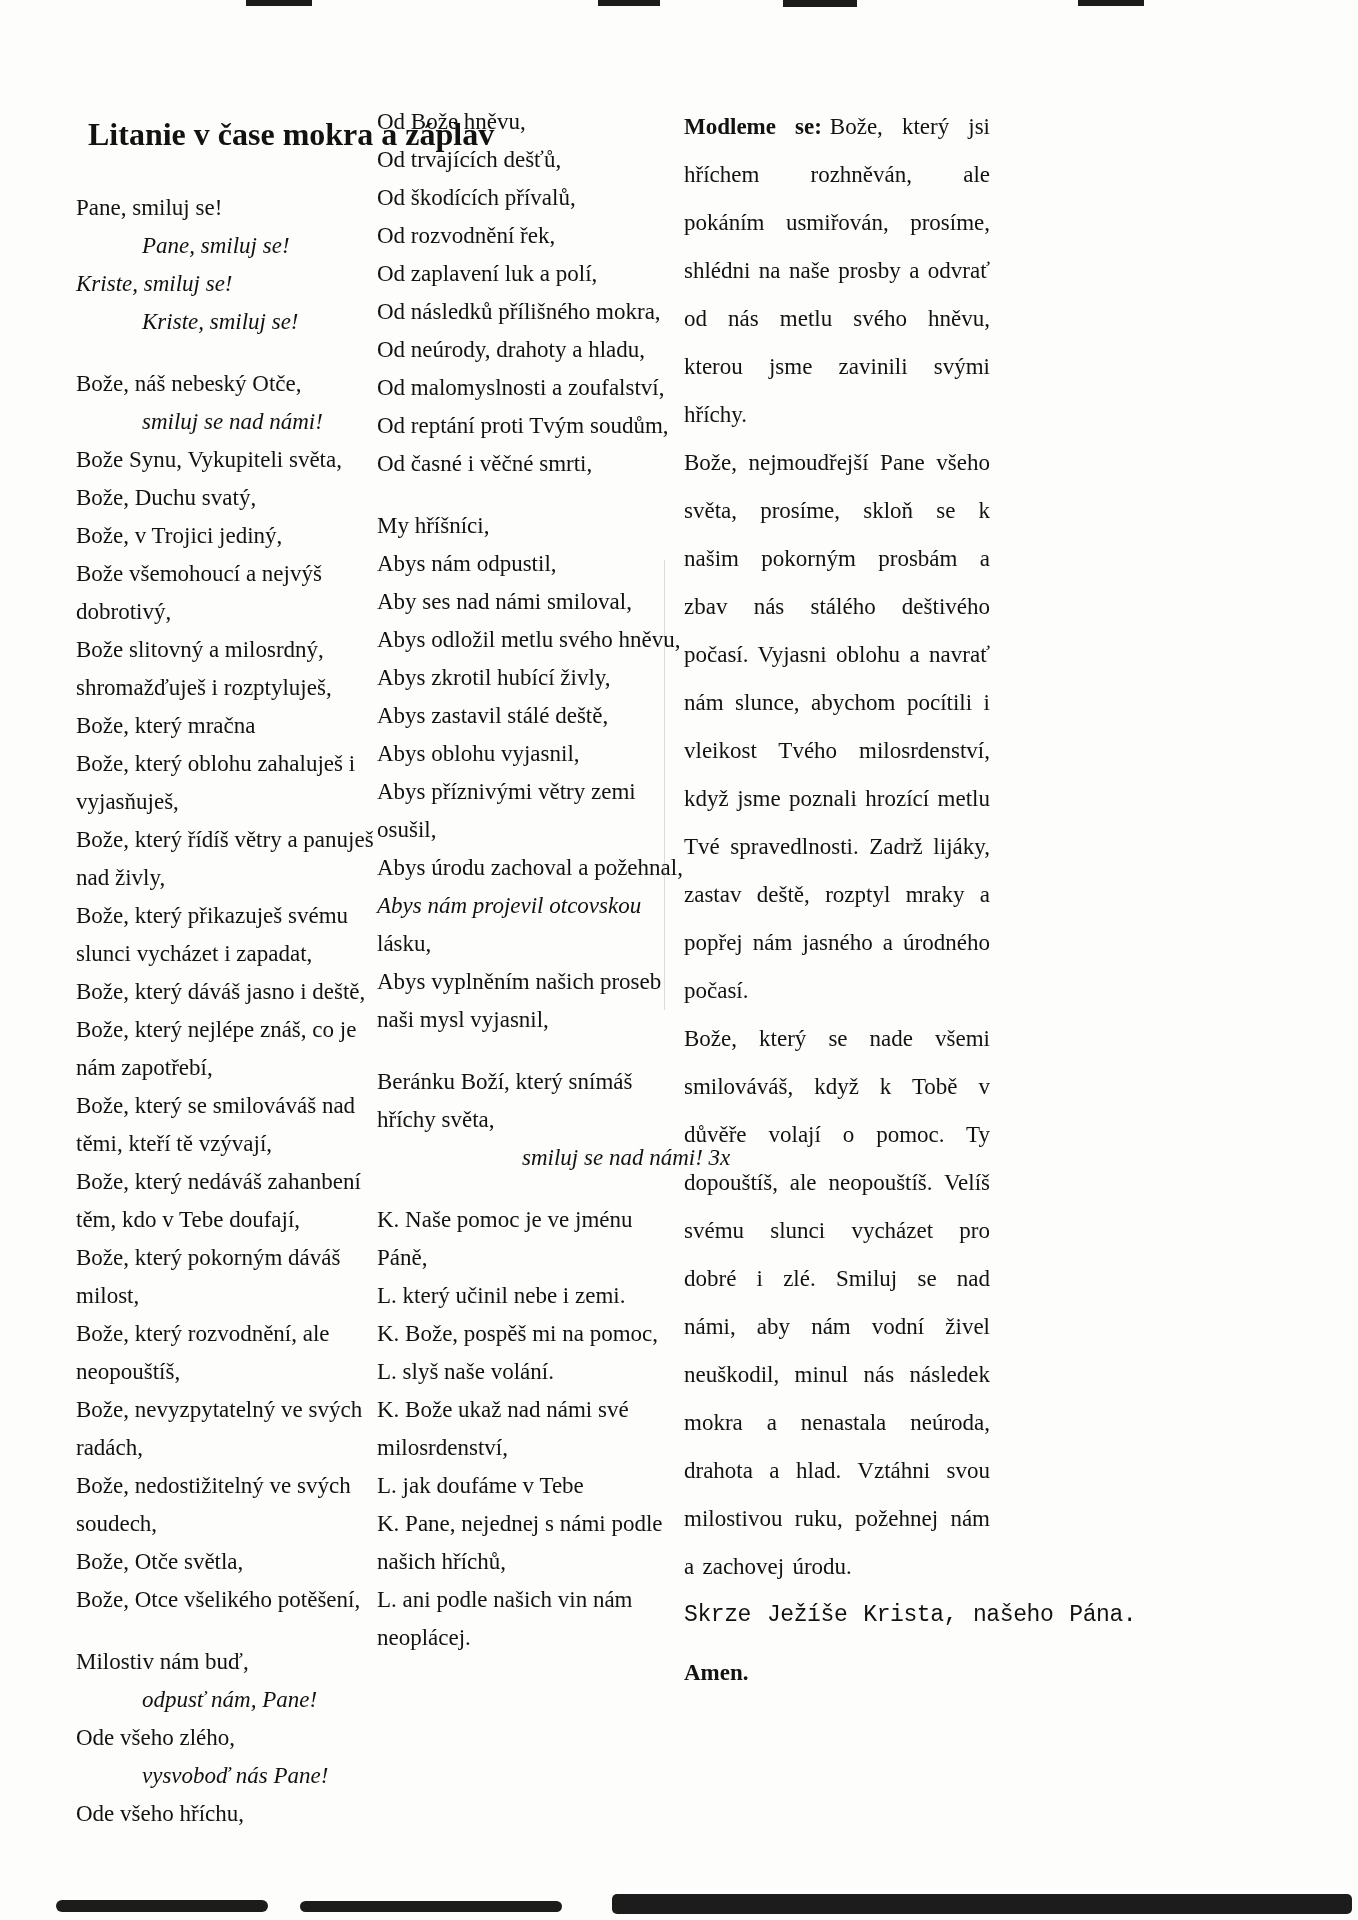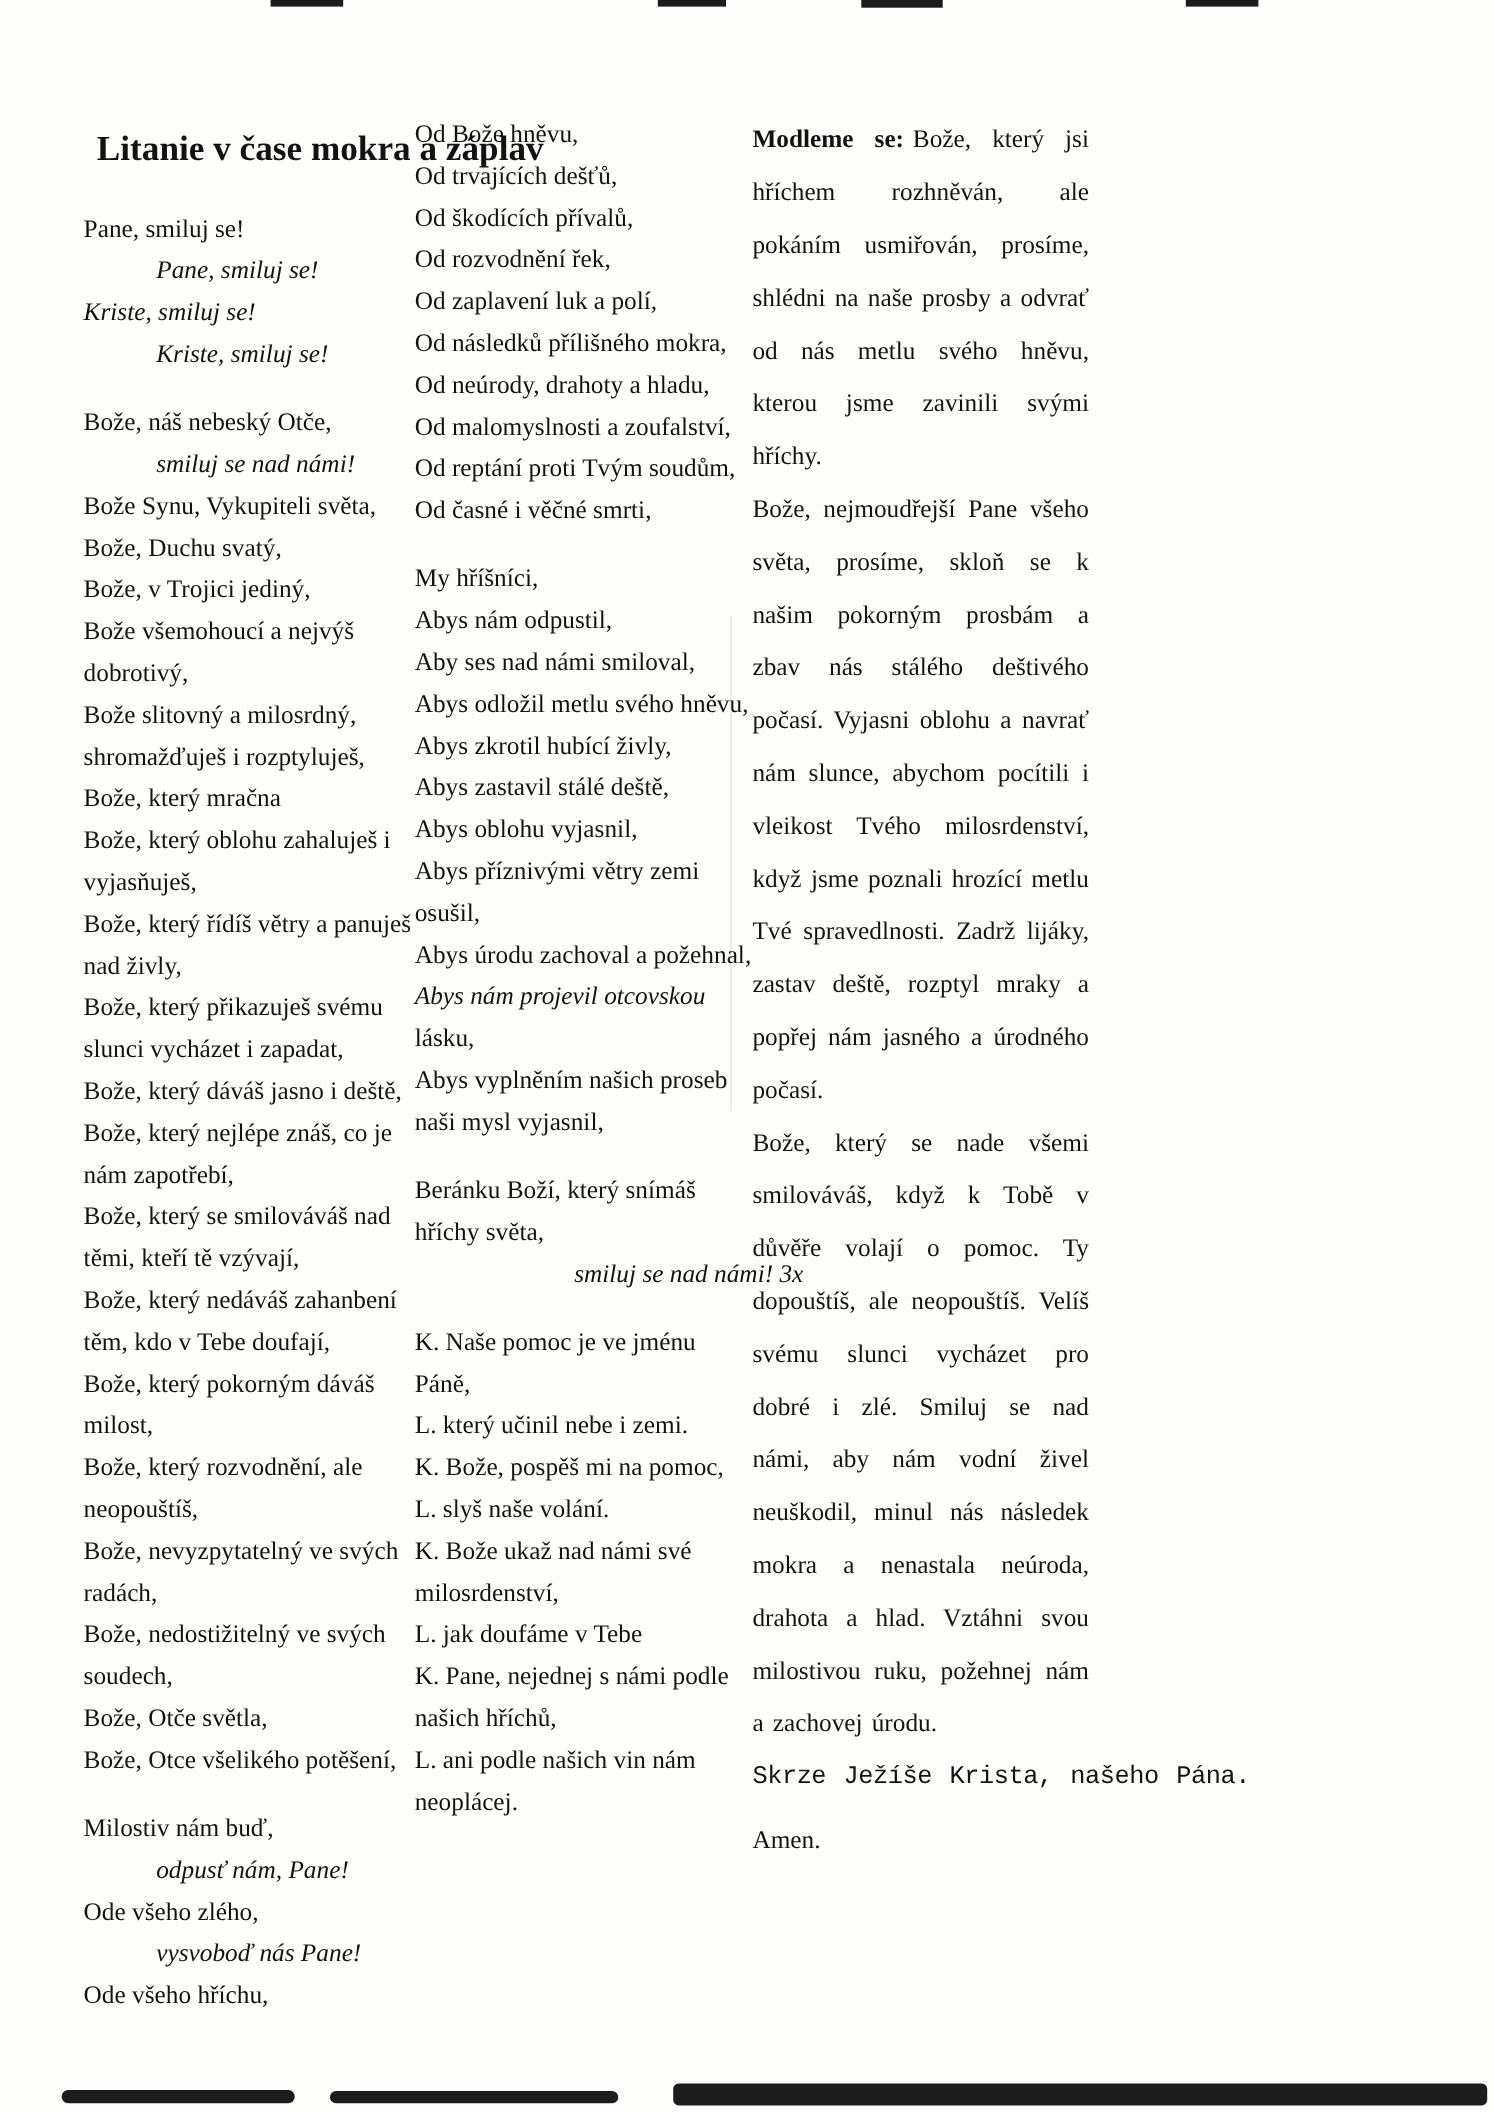--- a/index.html
+++ b/index.html
@@ -32,21 +32,21 @@
   .col-right .para {
     margin: 0;
     font-size: 23px; line-height: 48px;
     text-align: justify; text-align-last: left;
     word-spacing: 2.5px;
   }
   .col-right .para .lead { font-weight: bold; margin-right: 8px; }
   .col-right .closing {
     text-align: left; white-space: nowrap; letter-spacing: -0.4px; font-family: Liberation Mono, monospace;
   }
-  .col-right .amen { font-weight: normal; margin-top: 10px; text-align: left; }
+  .col-right .amen { font-weight: bold; margin-top: 10px; text-align: left; }
 
   
   .art { position: absolute; background: #1c1c1c; }
   .art-t1 { top: 0; left: 246px; width: 66px; height: 6px; }
   .art-t2 { top: 0; left: 598px; width: 62px; height: 6px; }
   .art-t3 { top: 0; left: 783px; width: 74px; height: 7px; }
   .art-t4 { top: 0; left: 1078px; width: 66px; height: 6px; }
   .art-b1 { top: 1900px; left: 56px;  width: 212px; height: 12px; border-radius: 6px; }
   .art-b2 { top: 1901px; left: 300px; width: 262px; height: 11px; border-radius: 6px; }
   .art-b3 { top: 1894px; left: 612px; width: 740px; height: 20px; border-radius: 5px; }

